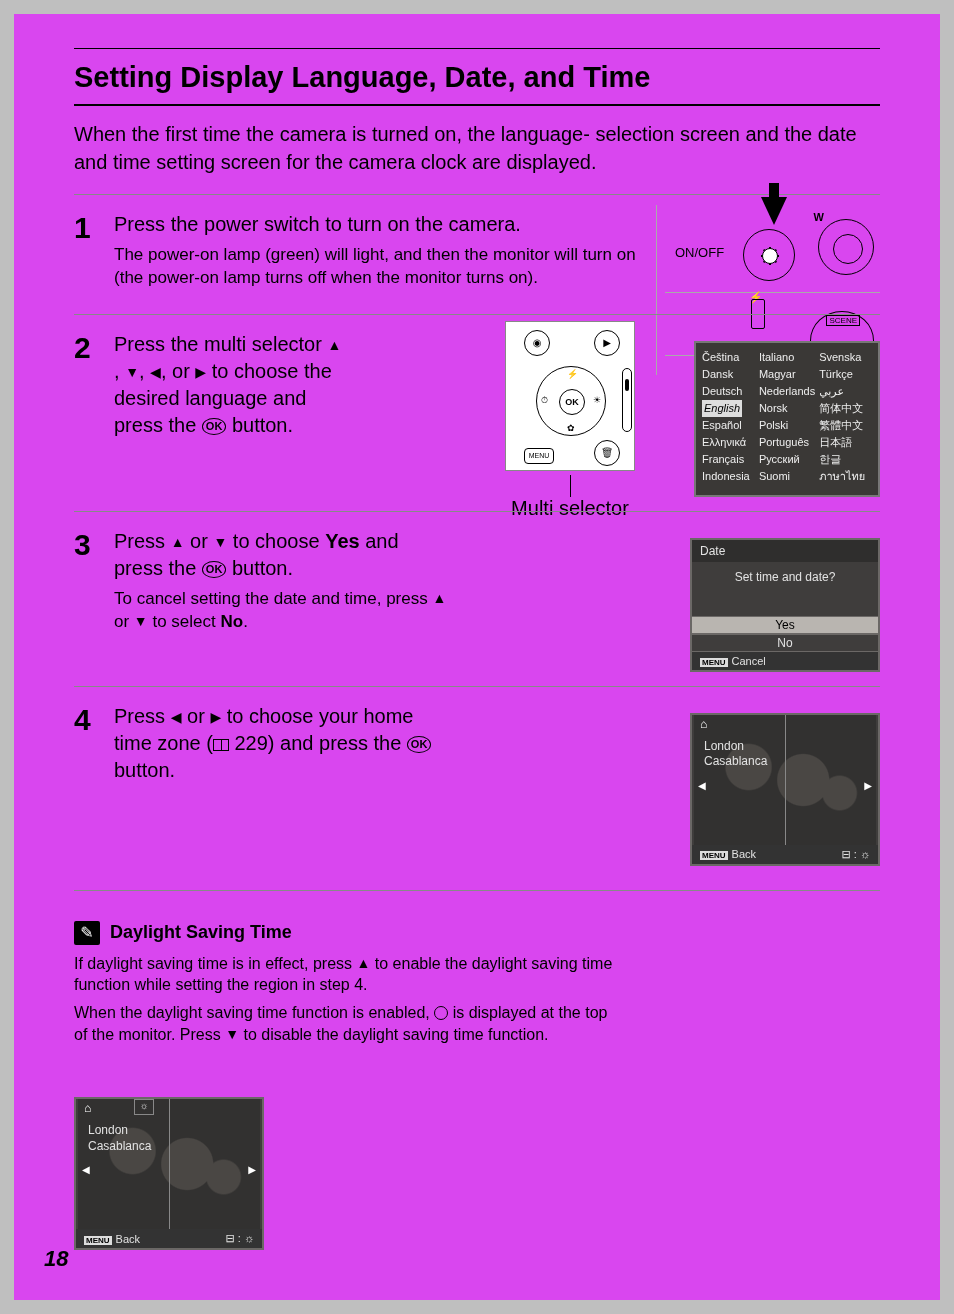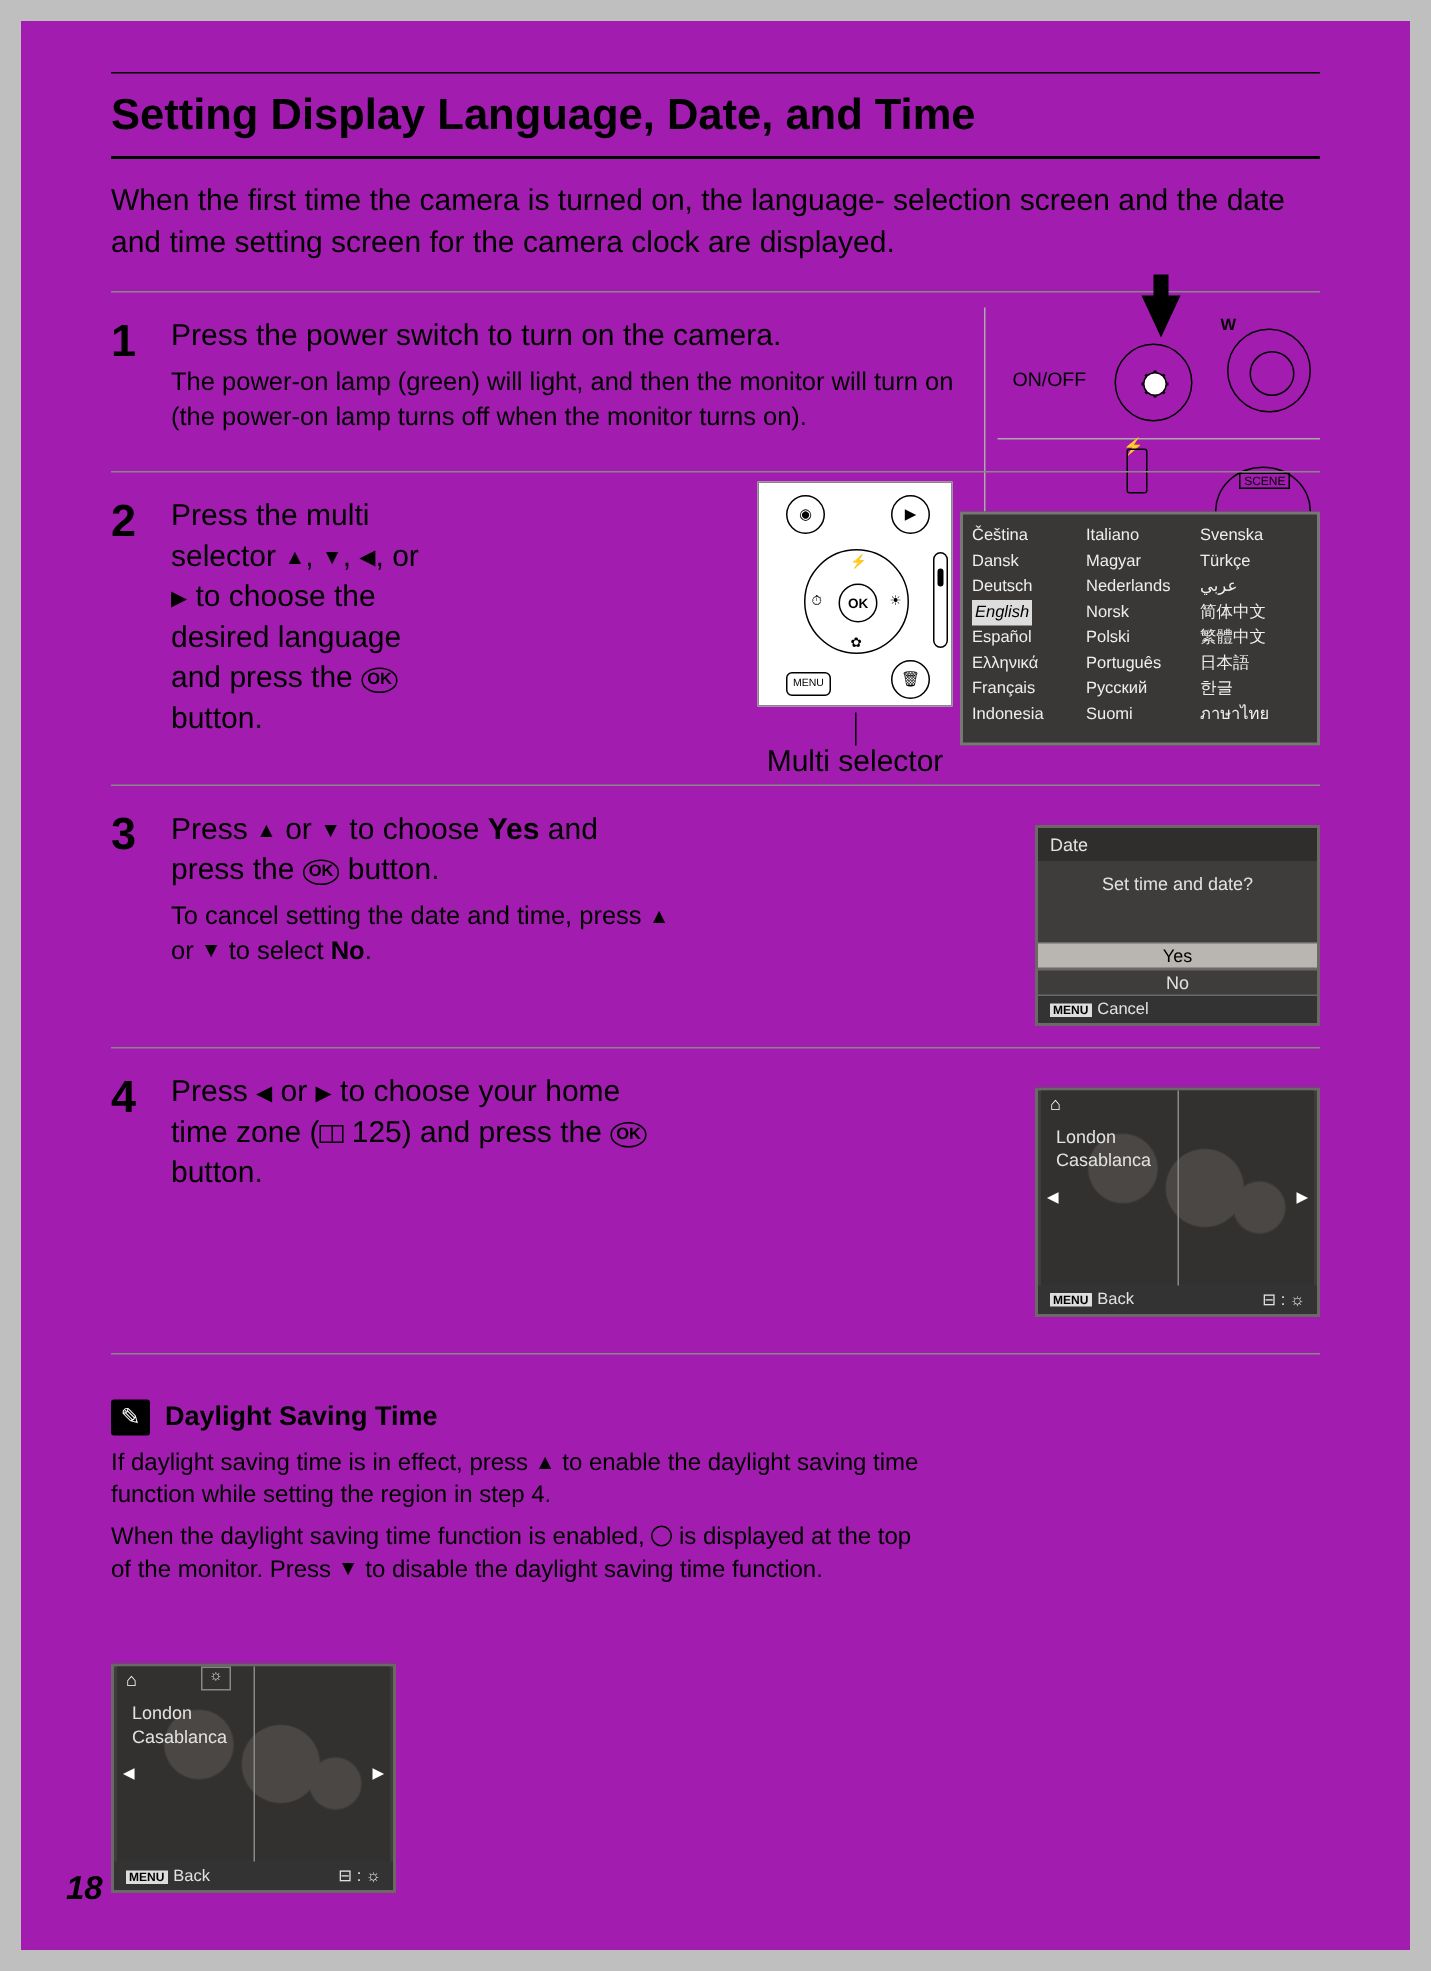--- a/index.html
+++ b/index.html
@@ -9,21 +9,21 @@
     width: 954px;
     height: 1314px;
     position: relative;
   }
   .page {
     position: absolute;
     top: 14px;
     left: 14px;
     right: 14px;
     bottom: 14px;
-    background: #a21caf;
+    background: #d946ef;
     padding: 34px 60px 38px 60px;
   }
   .title {
     font-size: 29px;
     font-weight: 700;
     border-bottom: 2px solid #000;
     padding: 12px 0 10px 0;
     border-top: 1px solid #000;
   }
   .intro {
@@ -179,21 +179,21 @@
     border:1.5px solid #000; border-radius:50%;
   }
   .dpad .ok { position:absolute; left:22px; top:22px; width:26px; height:26px; border:1.5px solid #000; border-radius:50%; font-size:9px; font-weight:700; display:flex; align-items:center; justify-content:center; }
   .dpad .a { position:absolute; font-size:9px; }
   .msel-label { font-size:20px; }
   .slider { position:absolute; right:2px; top:46px; width:10px; height:64px; border:1px solid #000; border-radius:5px; }
   .slider::after { content:""; position:absolute; left:2px; top:10px; width:4px; height:12px; background:#000; border-radius:2px; }
 
   
   .lang-screen {
-    width: 240px; height: 156px; background:#3a3836;
+    width: 186px; height: 156px; background:#3a3836;
     border:2px solid #777; font-size:11px; color:#eee; position:relative;
   }
   .lang-cols { display:flex; padding:6px 6px; gap:4px; line-height:1.55; }
   .lang-col { flex:1; }
   .lang-col div { white-space:nowrap; }
   .sel-lang { background:#ddd; color:#000; display:inline-block; padding:0 2px;font-style:italic; }
 
   
   .lcd {
     width: 190px; background:#3f3d3c; border:2px solid #6b6866;
@@ -348,21 +348,21 @@
         <span><span class="menu-tag">MENU</span><span>Cancel</span></span>
         <span></span>
       </div>
     </div>
   </div>
 
   <div class="step-block" style="border-bottom:none;">
     <div class="step-num">4</div>
     <div class="step-body">
       <div class="step-head">
-        <span>Press </span><span class="tri">◀</span><span> or </span><span class="tri">▶</span><span> to choose your home time zone (</span><span class="book"></span><span> 125) and press the </span><span class="ok-btn">OK</span><span> button.</span>
+        <span>Press </span><span class="tri">◀</span><span> or </span><span class="tri">▶</span><span> to choose your home time zone (</span><span class="book"></span><span> 229) and press the </span><span class="ok-btn">OK</span><span> button.</span>
       </div>
     </div>
     <div class="illus lcd">
       <div class="map-area" style="height:130px;">
         <div class="home">⌂</div>
         <div class="city">
           <div>London</div>
           <div>Casablanca</div>
         </div>
         <span class="map-arr" style="left:4px;">◀</span>

